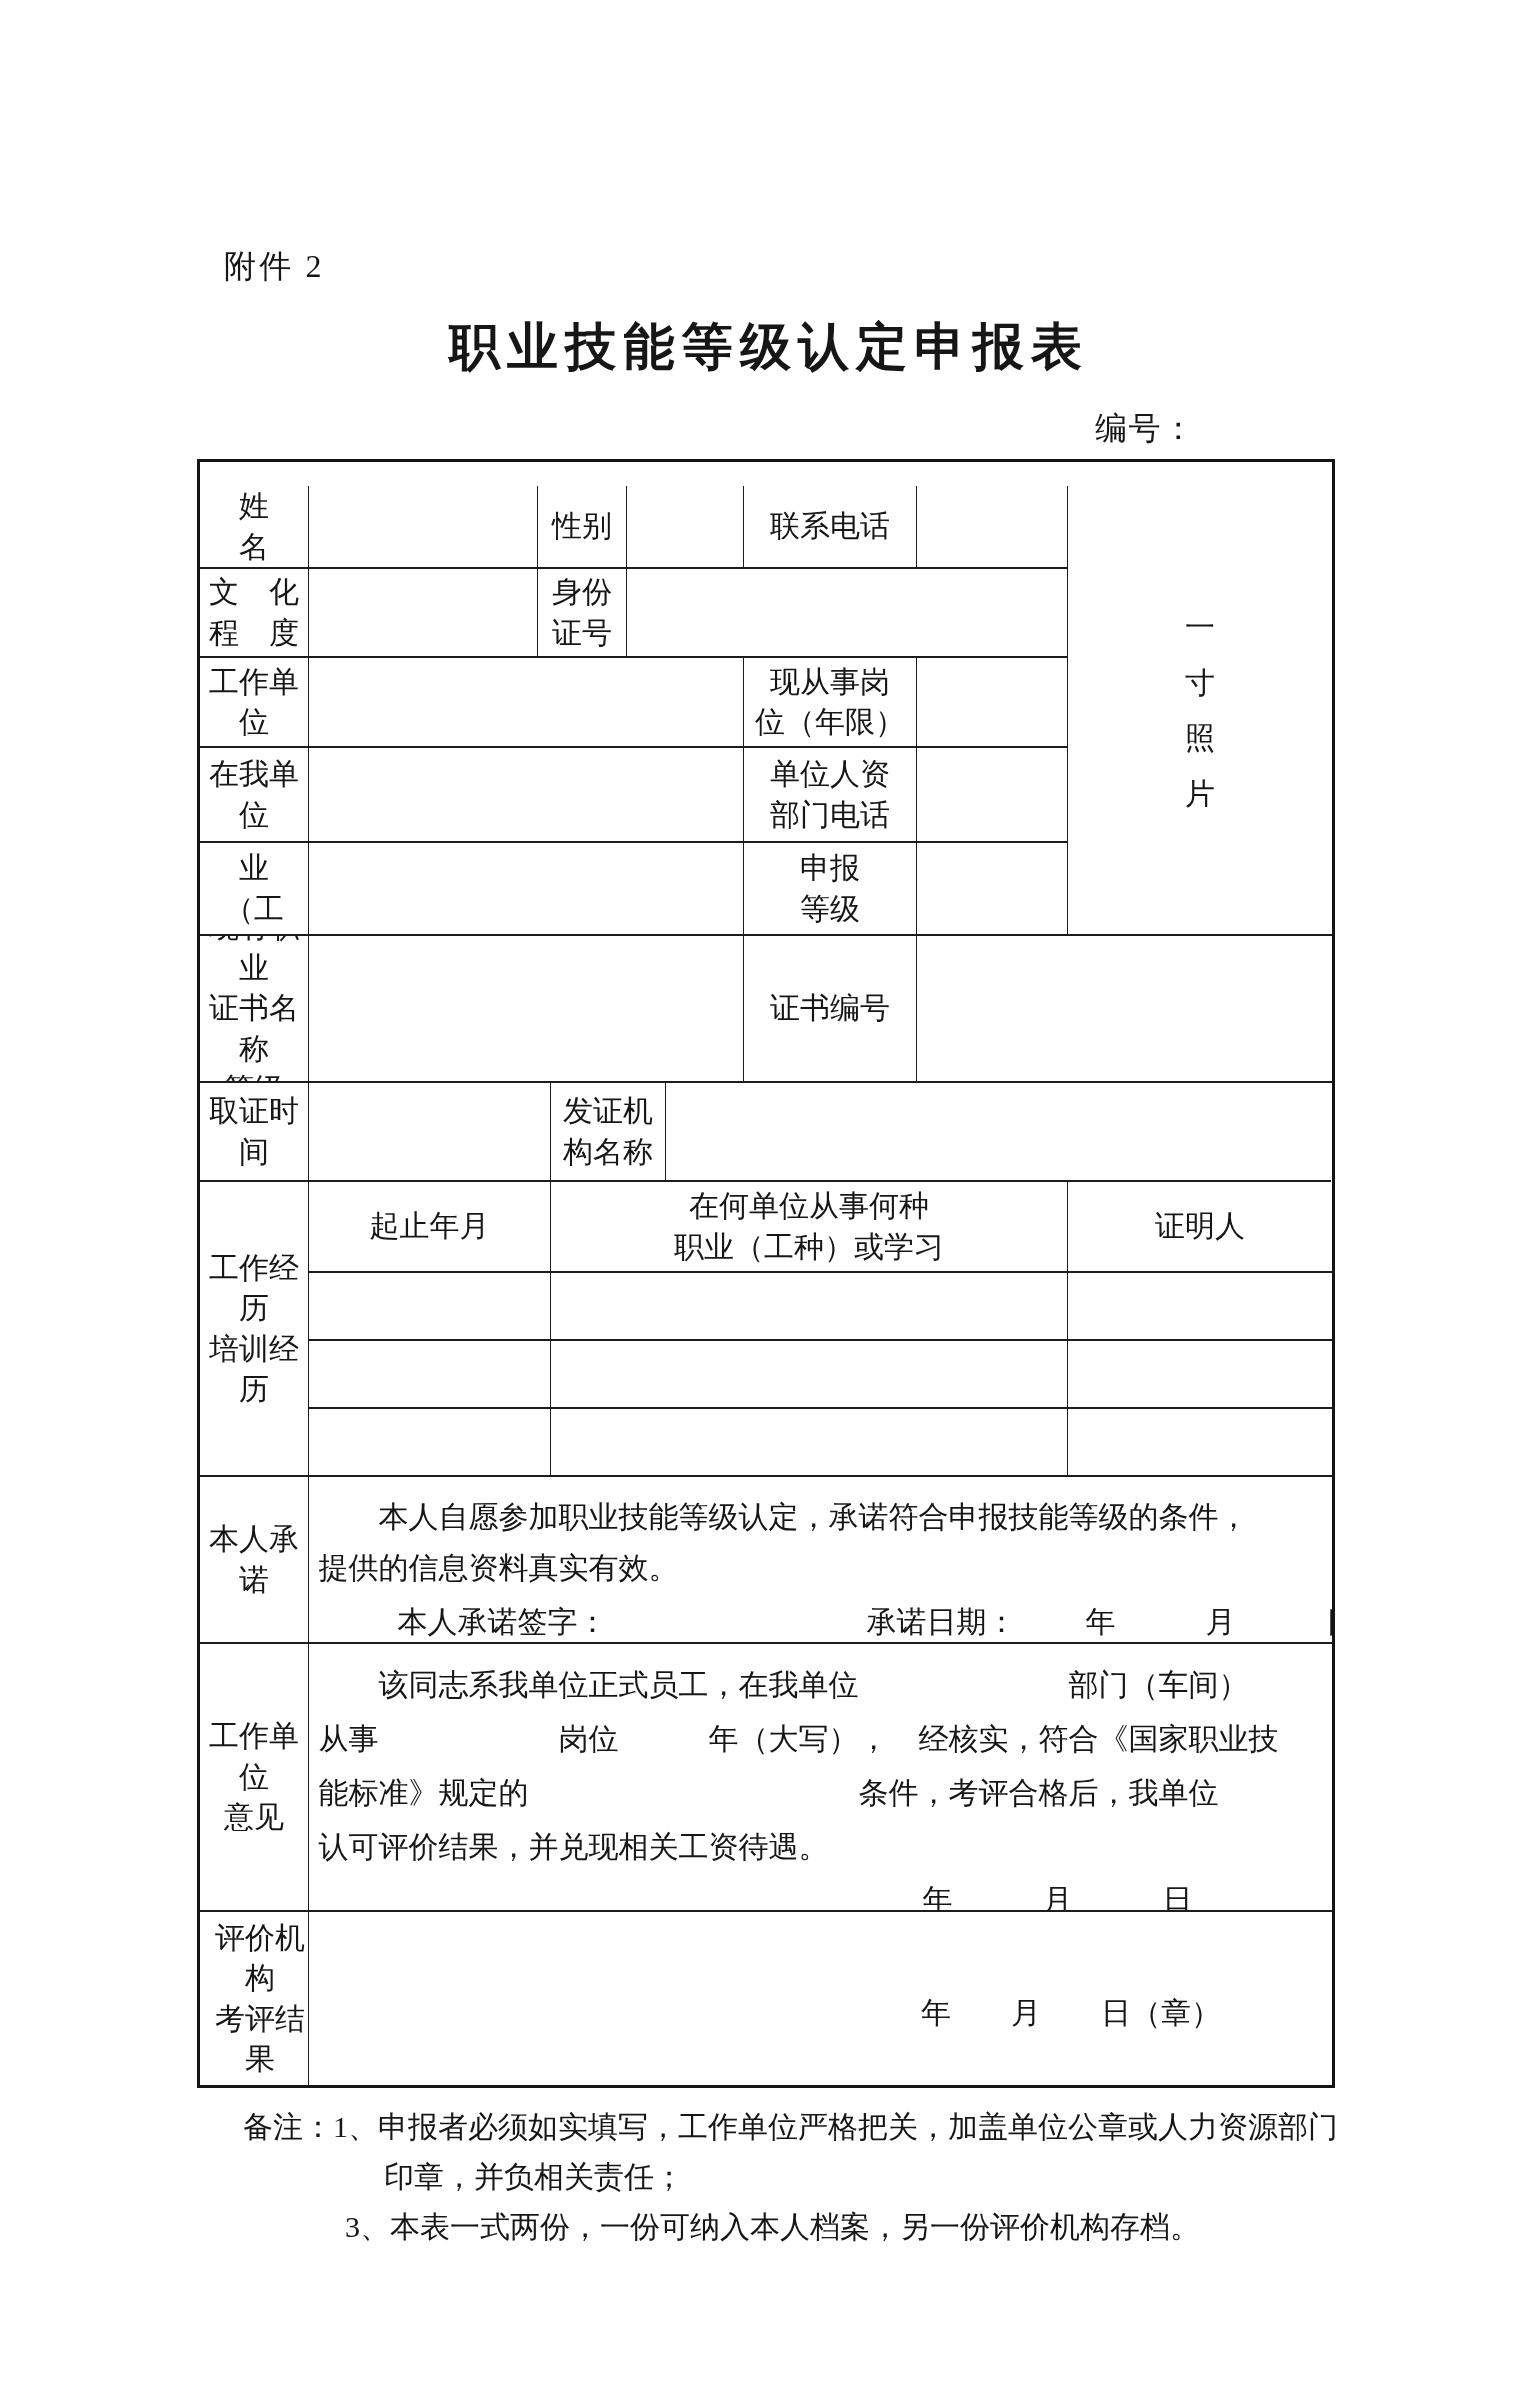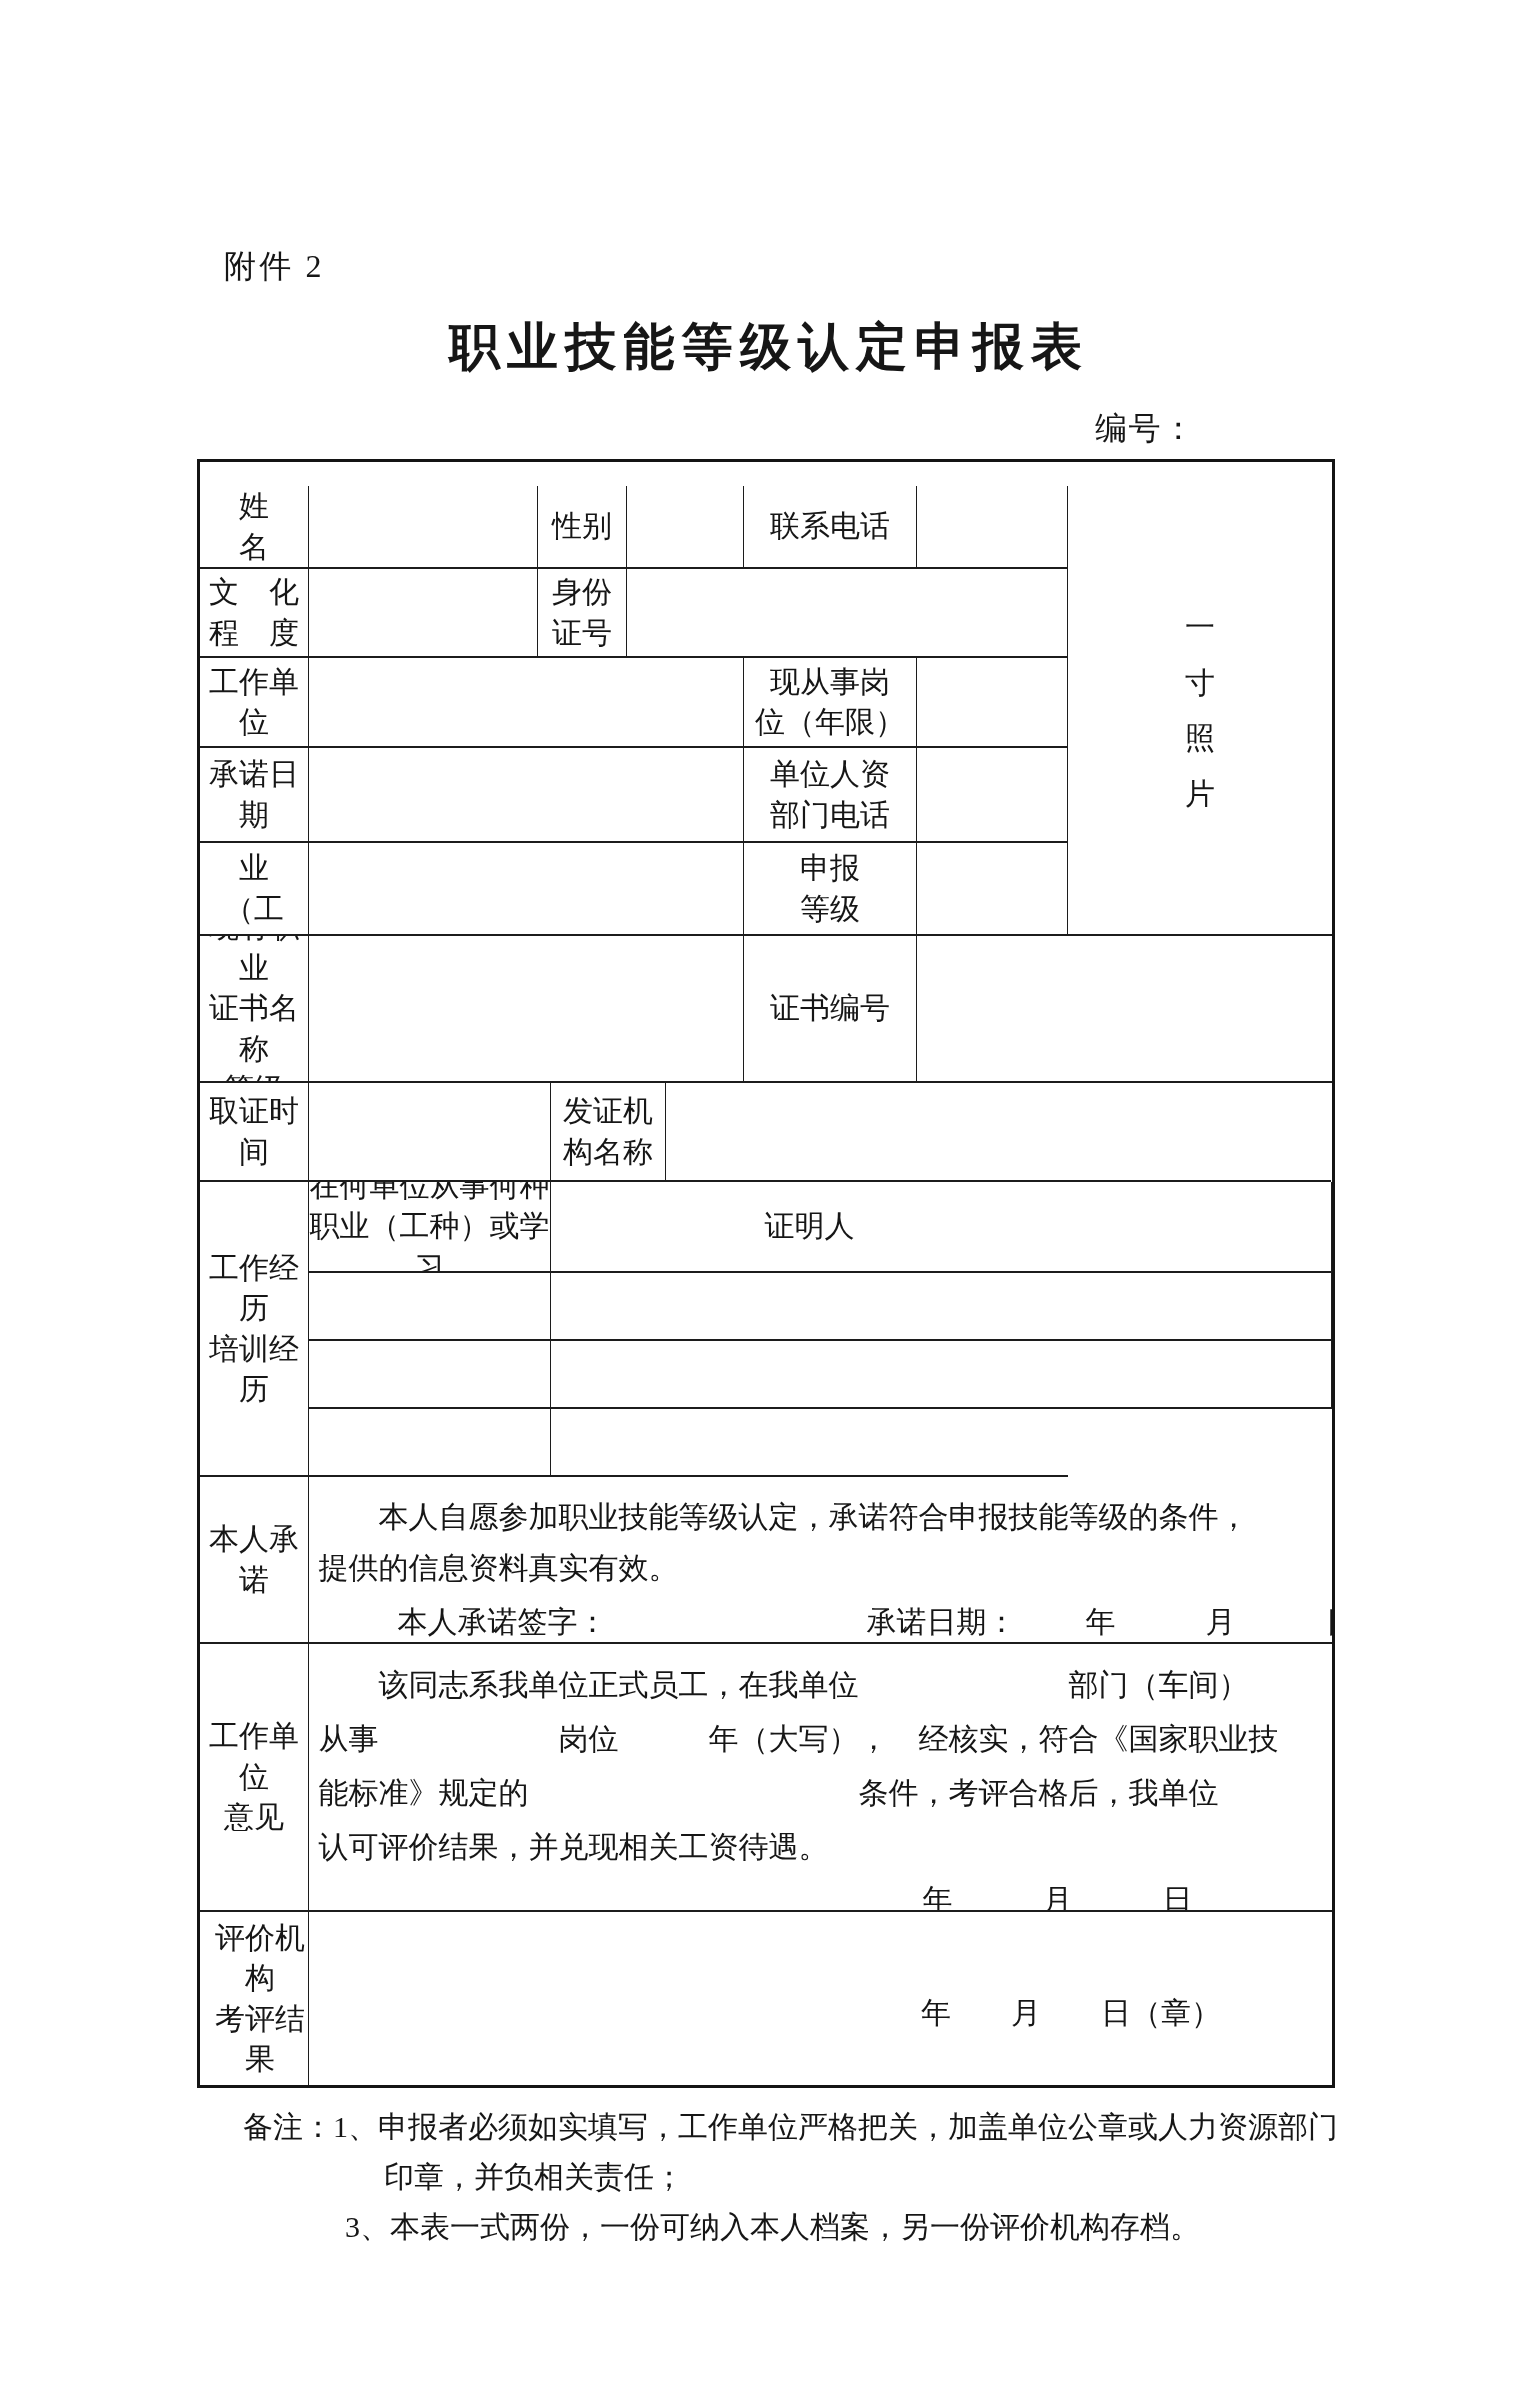--- a/index.html
+++ b/index.html
@@ -129,21 +129,21 @@
           <span class="t">工作单位</span>
         </div>
       <div class="cell" style="grid-column:2/5"></div>
       <div class="cell">
           <span class="t">现从事岗
 位（年限）</span>
         </div>
       <div class="cell"></div>
 
       <div class="cell">
-          <span class="t">承诺日期</span>
+          <span class="t">在我单位</span>
         </div>
       <div class="cell" style="grid-column:2/5"></div>
       <div class="cell">
           <span class="t">单位人资
 部门电话</span>
         </div>
       <div class="cell"></div>
 
       <div class="cell">
           <span class="t">申报职业
@@ -179,20 +179,23 @@
           <span class="t">发证机
 构名称</span>
         </div>
       <div class="cell last-col"></div>
     </div>
 
     <div class="sec sec4">
       <div class="cell exp-label">
           <span class="t">工作经历
 培训经历</span>
+        </div>
+      <div class="cell">
+          <span class="t">起止年月</span>
         </div>
       <div class="cell">
           <span class="t">在何单位从事何种
 职业（工种）或学习</span>
         </div>
       <div class="cell last-col">
           <span class="t">证明人</span>
         </div>
 
       <div class="cell"></div>

